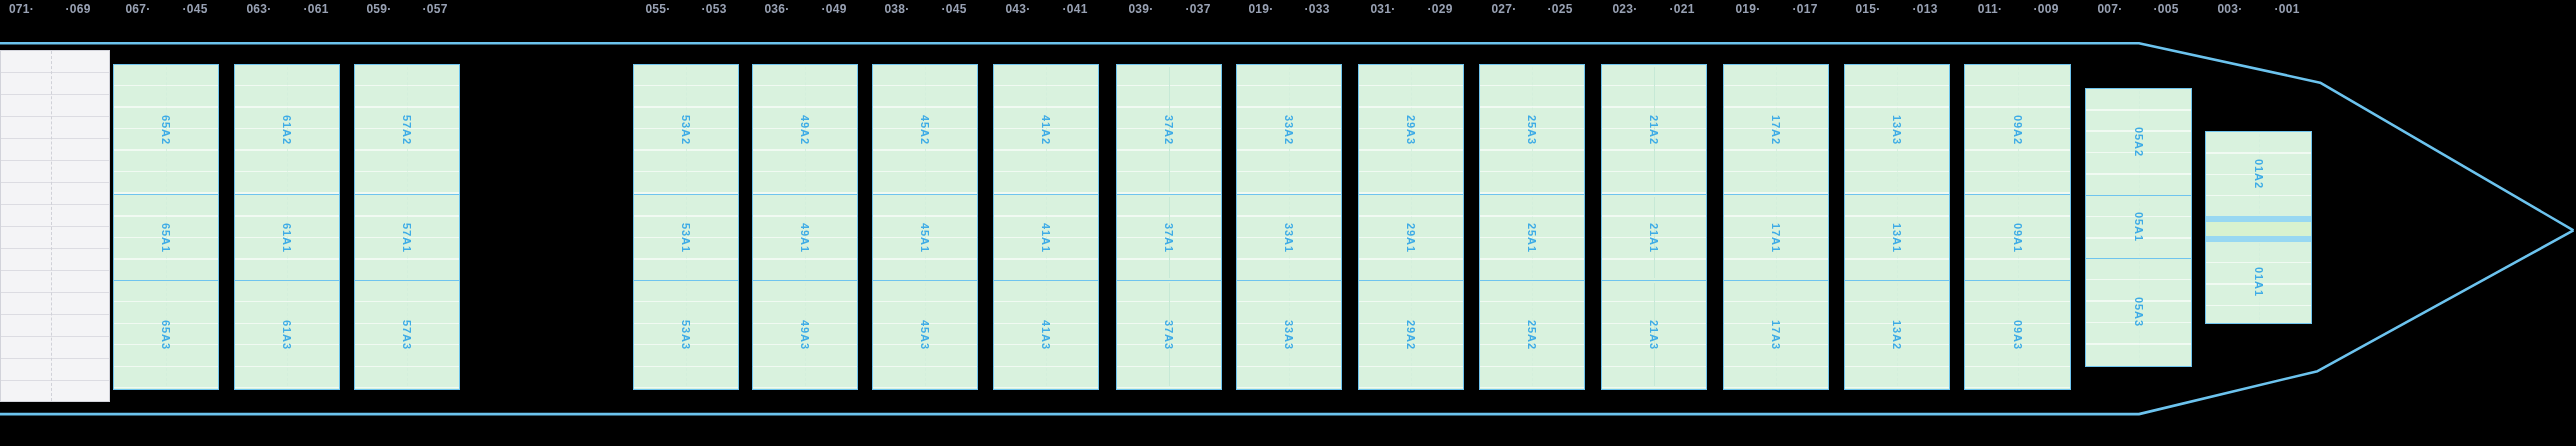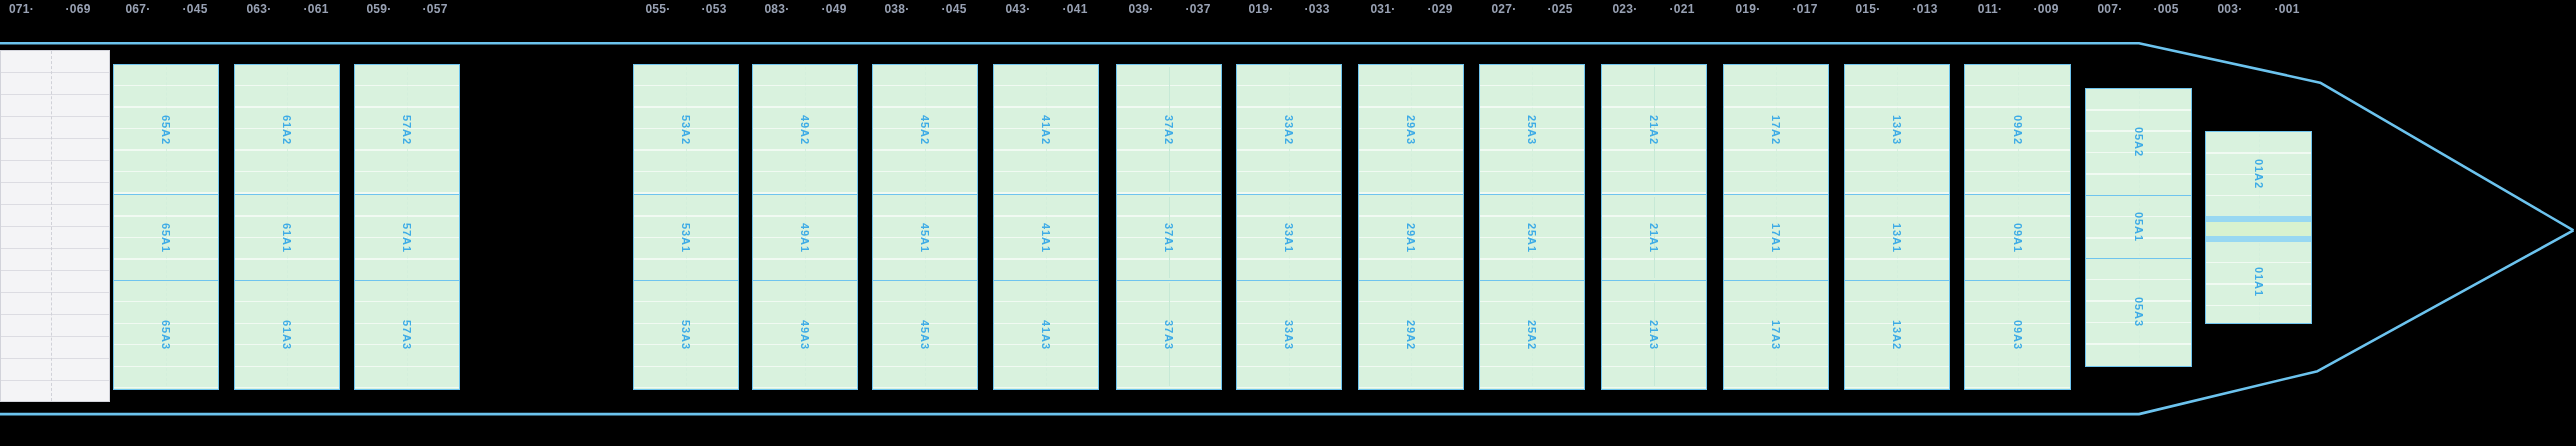--- a/index.html
+++ b/index.html
@@ -71,21 +71,21 @@
       <span class="ruler-label" style="left: 21.5px;">071·</span>
       <span class="ruler-label" style="left: 78px;">·069</span>
       <span class="ruler-label" style="left: 138px;">067·</span>
       <span class="ruler-label" style="left: 195px;">·045</span>
       <span class="ruler-label" style="left: 259px;">063·</span>
       <span class="ruler-label" style="left: 316px;">·061</span>
       <span class="ruler-label" style="left: 379px;">059·</span>
       <span class="ruler-label" style="left: 435px;">·057</span>
       <span class="ruler-label" style="left: 658px;">055·</span>
       <span class="ruler-label" style="left: 714px;">·053</span>
-      <span class="ruler-label" style="left: 777px;">083·</span>
+      <span class="ruler-label" style="left: 777px;">036·</span>
       <span class="ruler-label" style="left: 834px;">·049</span>
       <span class="ruler-label" style="left: 897px;">038·</span>
       <span class="ruler-label" style="left: 954px;">·045</span>
       <span class="ruler-label" style="left: 1018px;">043·</span>
       <span class="ruler-label" style="left: 1075px;">·041</span>
       <span class="ruler-label" style="left: 1141px; text-align: center;">039·</span>
       <span class="ruler-label" style="left: 1198px;">·037</span>
       <span class="ruler-label" style="left: 1261px;">019·</span>
       <span class="ruler-label" style="left: 1317px;">·033</span>
       <span class="ruler-label" style="left: 1383px; text-align: right;">031·</span>

